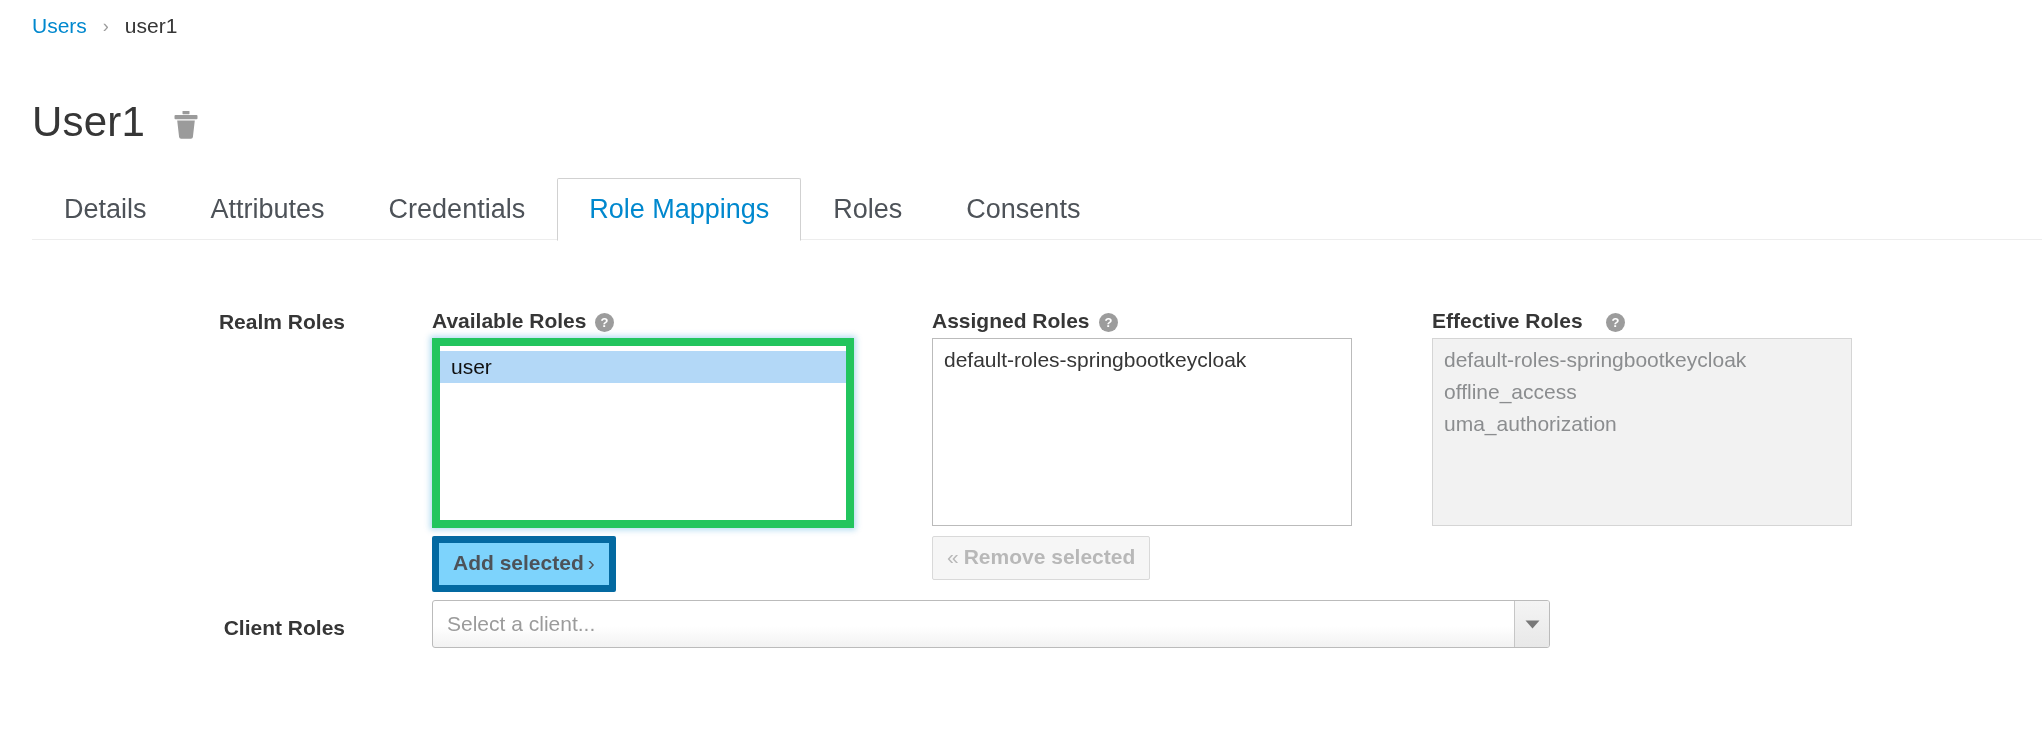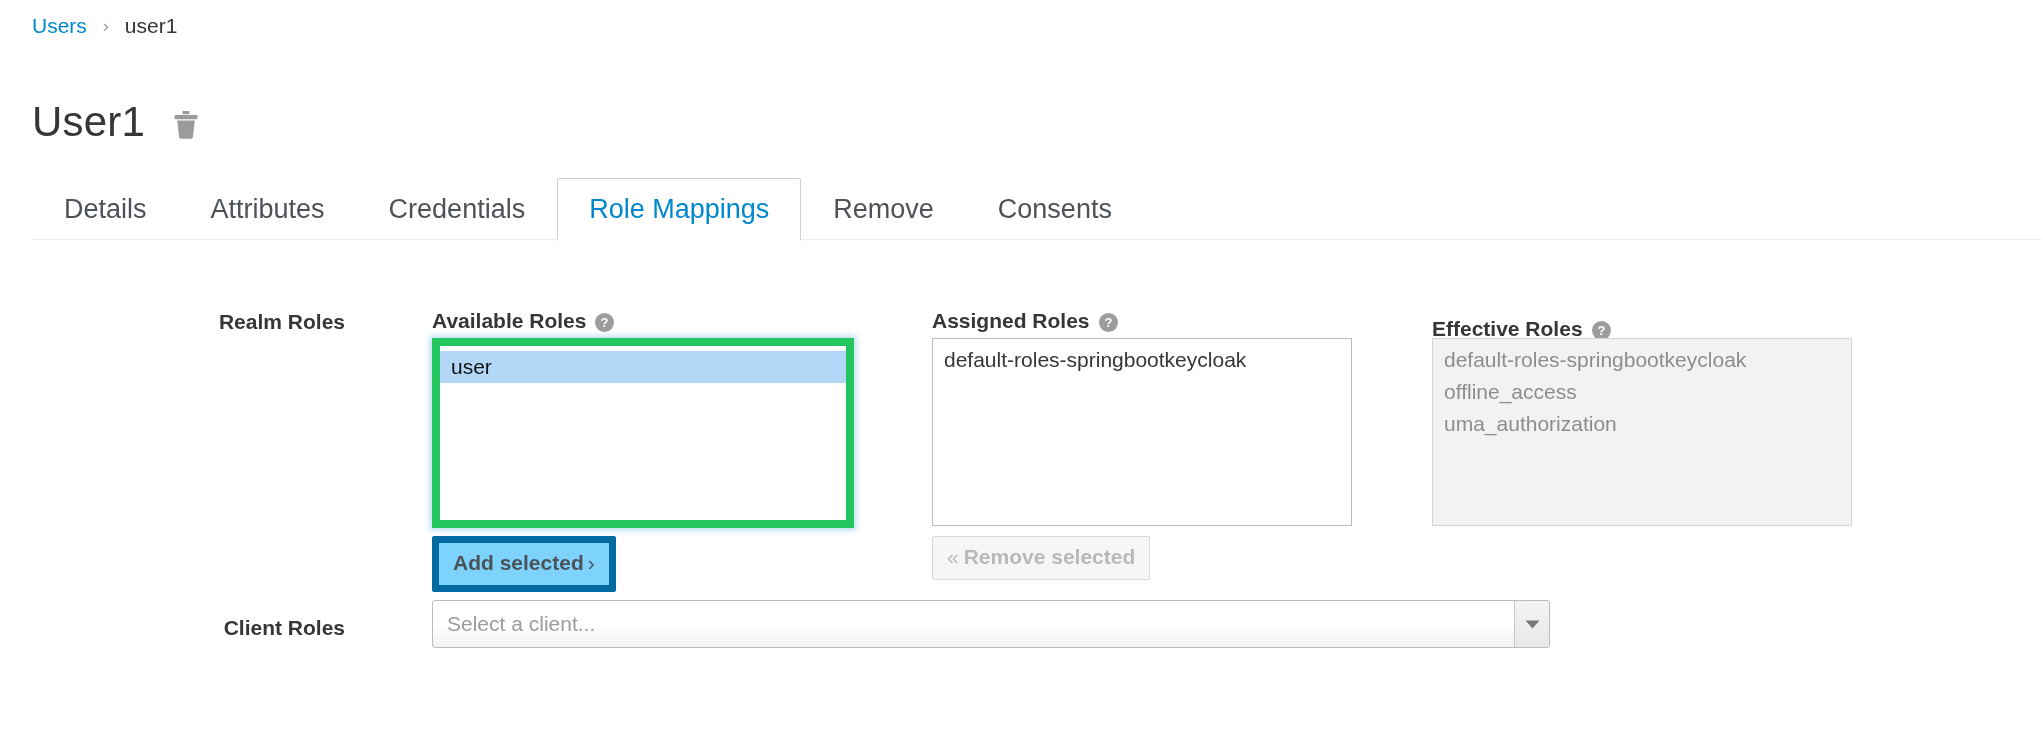--- a/index.html
+++ b/index.html
@@ -267,21 +267,21 @@
   </button>
 </div>
 
 <div class="tabs-wrap">
   <div class="tabs-underline"></div>
   <div class="tabs">
     <div class="tab">Details</div>
     <div class="tab">Attributes</div>
     <div class="tab">Credentials</div>
     <div class="tab active">Role Mappings</div>
-    <div class="tab">Remove</div>
+    <div class="tab">Roles</div>
     <div class="tab">Consents</div>
   </div>
 </div>
 
 <div class="form-area">
 
   <div class="form-row">
 
     <div class="form-label" style="left:0; width:345px; top:69px;">Realm Roles</div>
 
@@ -314,21 +314,21 @@
     </div>
 
     <div class="listbox" style="left:932px; top:98px; width:420px; height:188px;">
       <div class="opt">default-roles-springbootkeycloak</div>
     </div>
 
     <button class="btn disabled" style="left:932px; top:296px;" disabled="">
       <span class="chev-l">«</span><span>Remove selected</span>
     </button>
 
-    <div class="col-head" style="left:1432px; top:76px;">
+    <div class="col-head" style="left:1432px; top:68px;gap:14px;">
       <span>Effective Roles</span>
       <span class="help-icon">
         <svg width="19" height="19" viewBox="0 0 19 19">
           <circle cx="9.5" cy="9.5" r="9.5" fill="#9c9c9c"></circle>
           <text x="9.5" y="14.3" text-anchor="middle" font-family="Liberation Sans, sans-serif" font-size="13" font-weight="bold" fill="#ffffff">?</text>
         </svg>
       </span>
     </div>
 
     <div class="listbox readonly" style="left:1432px; top:98px; width:420px; height:188px;">

